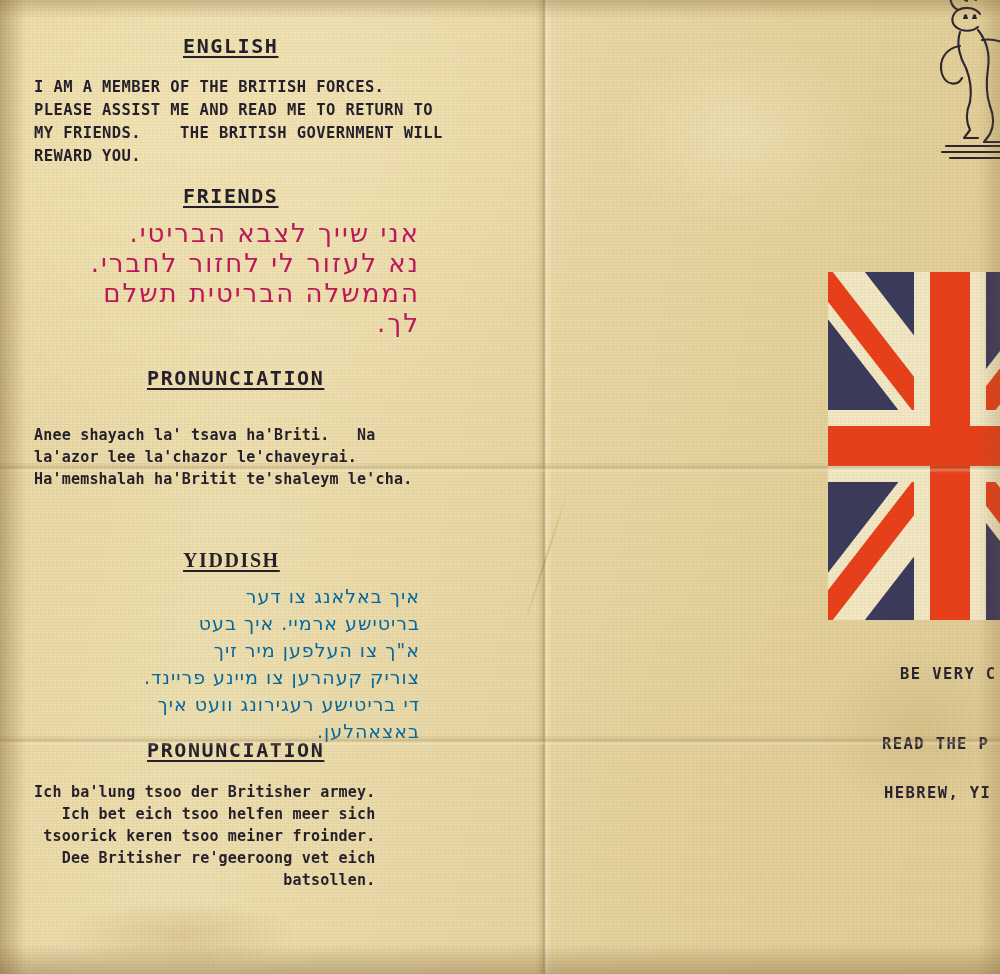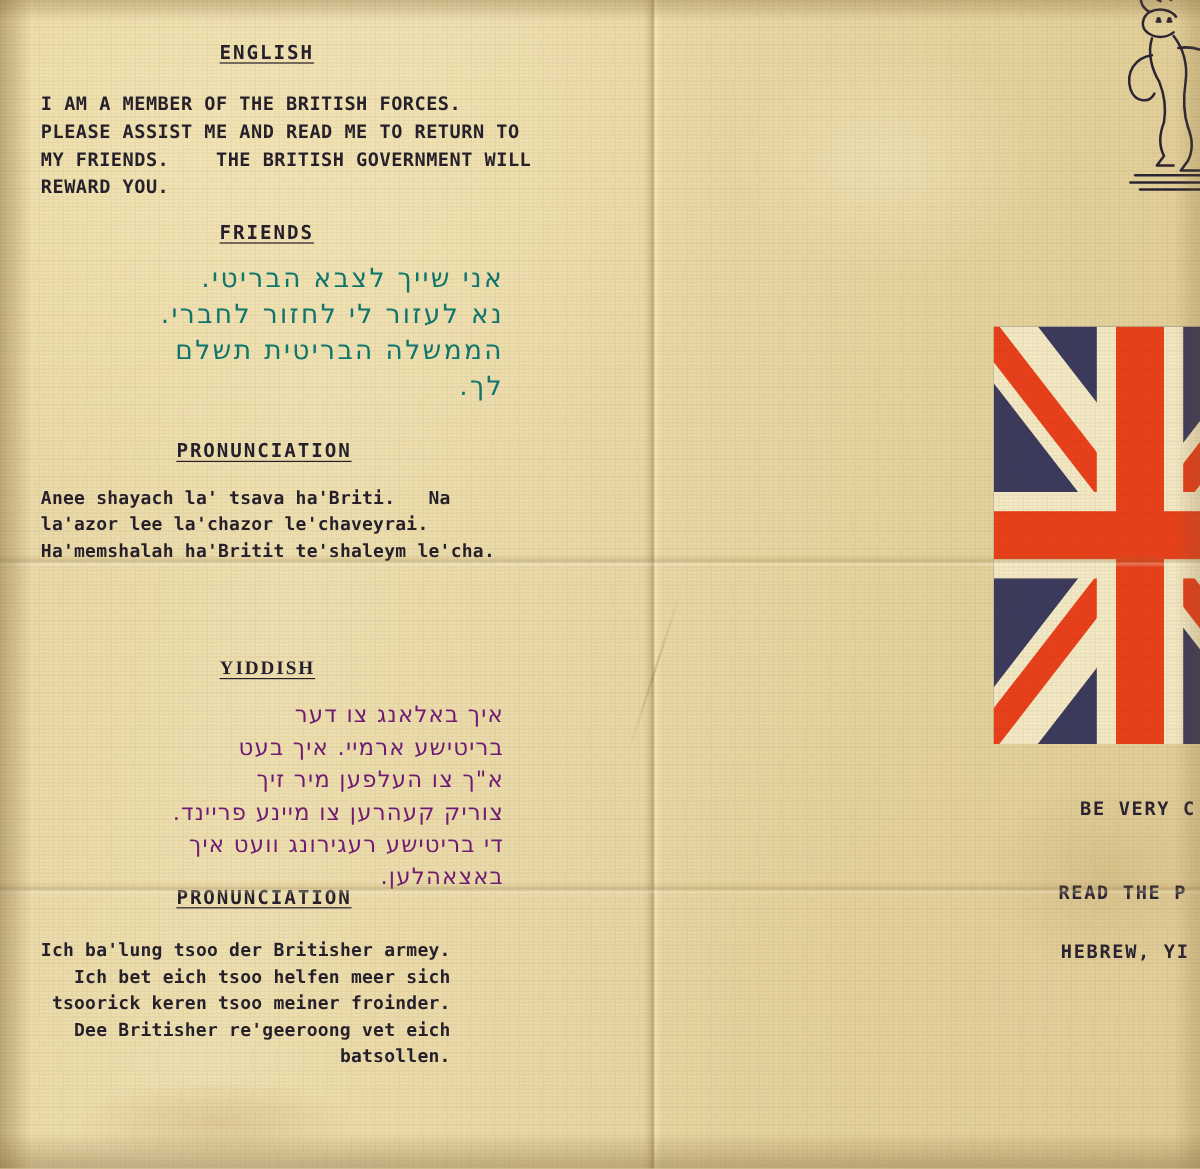--- a/index.html
+++ b/index.html
@@ -89,69 +89,69 @@
   
   .txt {
     position: absolute;
     color: #241f2b;
     font-family: "DejaVu Sans Mono", monospace;
     white-space: pre;
     letter-spacing: 0.6px;
   }
   .heading {
     font-weight: bold;
-    font-size: 16px;
+    font-size: 20px;
     letter-spacing: 1.6px;
     text-decoration: underline;
     text-underline-offset: 3px;
   }
   .body-en {
     font-size: 15.5px;
     line-height: 23px;
     font-weight: bold;
     letter-spacing: 0.4px;
   }
   .body-pron {
     font-size: 15px;
     line-height: 22px;
     font-weight: bold;
     letter-spacing: 0.2px;
   }
   .hebrew {
-    font-size: 22px;
+    font-size: 26px;
     line-height: 30px;
     direction: rtl;
     text-align: right;
     font-family: "DejaVu Sans", sans-serif;
-    color: #0f766e;
+    color: #be185d;
     letter-spacing: 2px;
   }
   .yiddish {
     font-size: 19px;
     line-height: 27px;
     direction: rtl;
     text-align: right;
     font-family: "DejaVu Sans", sans-serif;
-    color: #701a75;
+    color: #0369a1;
     letter-spacing: 1px;
   }
   .right-note {
     font-size: 15.5px;
     font-weight: bold;
     letter-spacing: 1.4px;
     color: #2a2331;
   }
 
   
   #h-english      { left: 183px; top: 34px; }
   #p-english      { left: 34px;  top: 76px; }
   #h-hebrew       { left: 183px; top: 184px; }
   #p-hebrew       { left: 60px;  top: 218px; width: 360px; }
   #h-pron1        { left: 147px; top: 366px; }
-  #p-pron1        { left: 34px;  top: 404px; }
+  #p-pron1        { left: 34px;  top: 424px; }
   #h-yiddish      { left: 183px; top: 549px; font-family: Liberation Serif, serif; }
   #p-yiddish      { left: 55px;  top: 583px; width: 365px; }
   #h-pron2        { left: 147px; top: 738px; }
   #p-pron2        { left: 34px;  top: 781px; text-align: right; }
 
   
   .flag {
     position: absolute;
     left: 828px; top: 272px;
     width: 260px; height: 348px;

